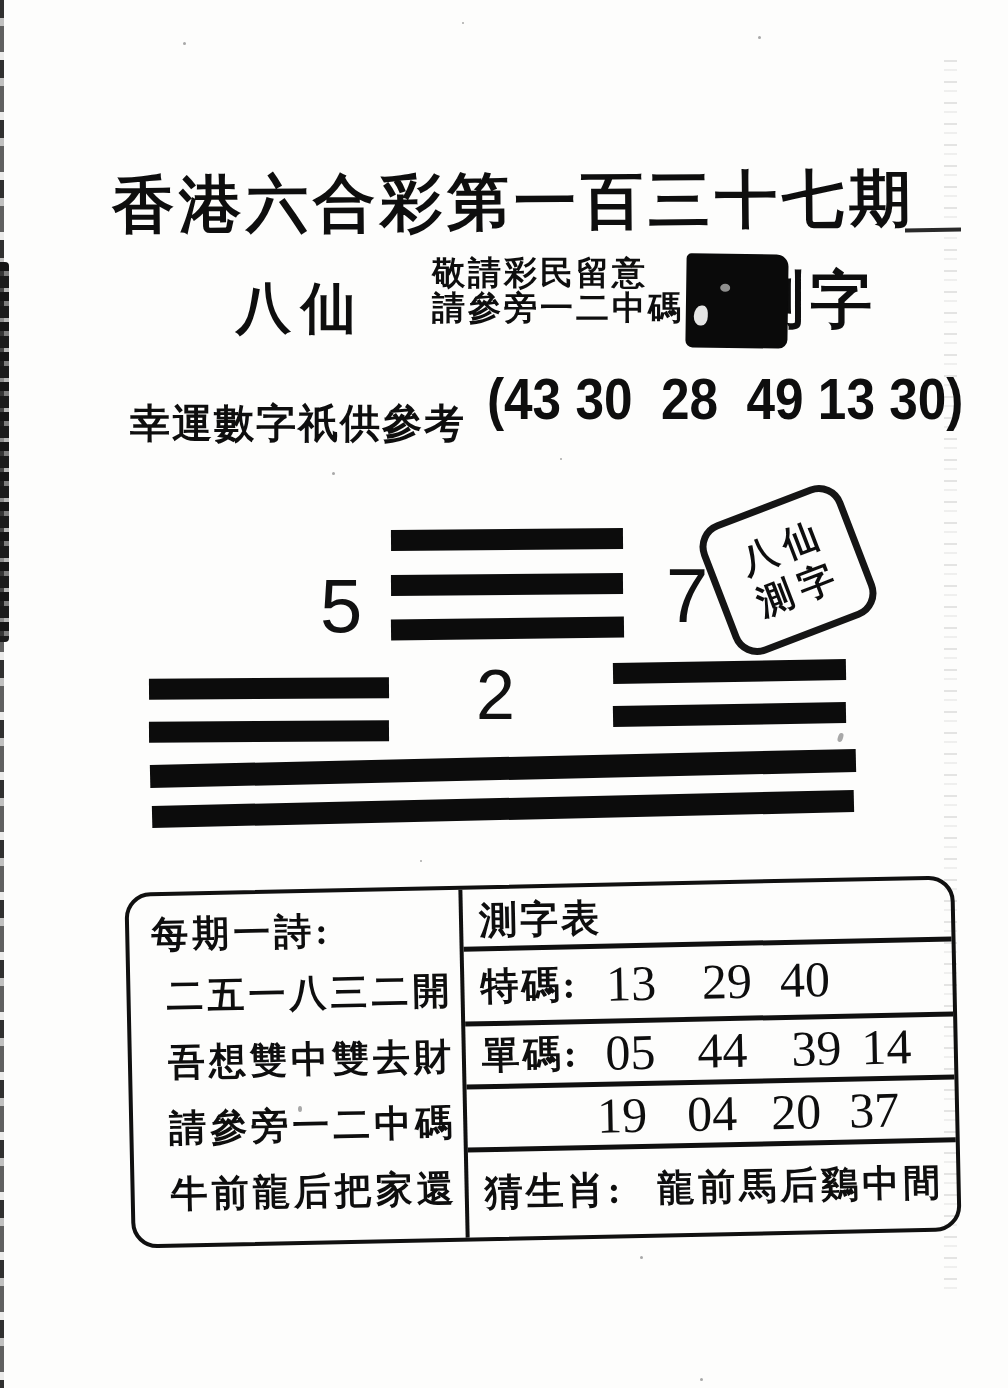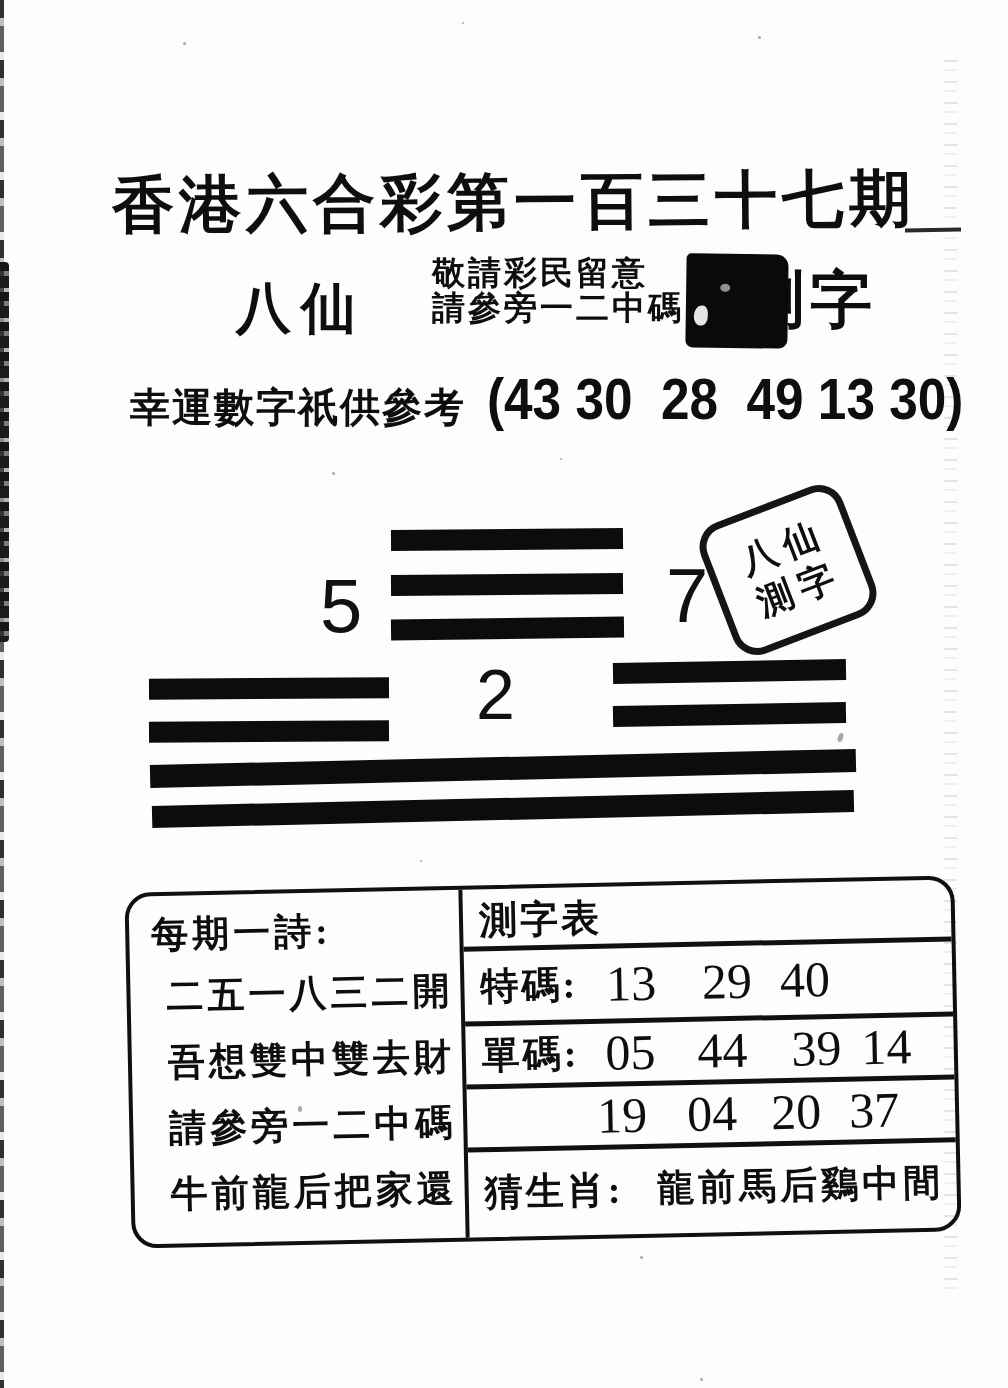--- a/index.html
+++ b/index.html
@@ -24,21 +24,21 @@
   .brand{position:absolute;left:236px;top:272px;font-size:55px;font-weight:700;letter-spacing:10px;}
   .notice{position:absolute;left:432px;top:256px;font-size:33px;font-weight:600;
     line-height:1.06;letter-spacing:3px;white-space:nowrap;}
   .tm-word{position:absolute;left:742px;top:258px;font-size:62px;font-weight:700;letter-spacing:6px;z-index:1;}
   .tm-blob{position:absolute;left:686px;top:254px;width:102px;height:94px;background:#0a0a0a;z-index:2;
     border-radius:5px 12px 9px 7px;transform:rotate(.8deg);}
   .tm-blob:after{content:"";position:absolute;left:8px;top:52px;width:14px;height:20px;background:#fdfdfc;
     border-radius:60% 40% 50% 50%;opacity:.9;}
   .tm-blob:before{content:"";position:absolute;left:34px;top:30px;width:10px;height:8px;background:#fdfdfc;
     border-radius:50%;opacity:.55;}
-  .lucky-label{position:absolute;left:130px;top:380px;font-size:40px;font-weight:600;letter-spacing:2px;}
+  .lucky-label{position:absolute;left:130px;top:396px;font-size:40px;font-weight:600;letter-spacing:2px;}
   .lucky-value{position:absolute;left:487px;top:366px;font-size:57px;font-weight:700;white-space:pre;
     font-family:"Liberation Sans","DejaVu Sans",sans-serif;transform:scaleX(.9);transform-origin:left center;}
 
   
   .bar{position:absolute;height:21px;background:#0c0c0c;}
   .hex-num{position:absolute;font-family:"Liberation Sans","DejaVu Sans",sans-serif;
     font-weight:500;line-height:1;color:#111;}
   .seal{position:absolute;left:712px;top:500px;width:138px;height:126px;border:7px solid #151515;
     border-radius:26px;transform:rotate(-21deg);display:flex;flex-direction:column;align-items:center;
     justify-content:center;font-size:36px;font-weight:700;letter-spacing:8px;line-height:1.25;text-indent:8px;}

